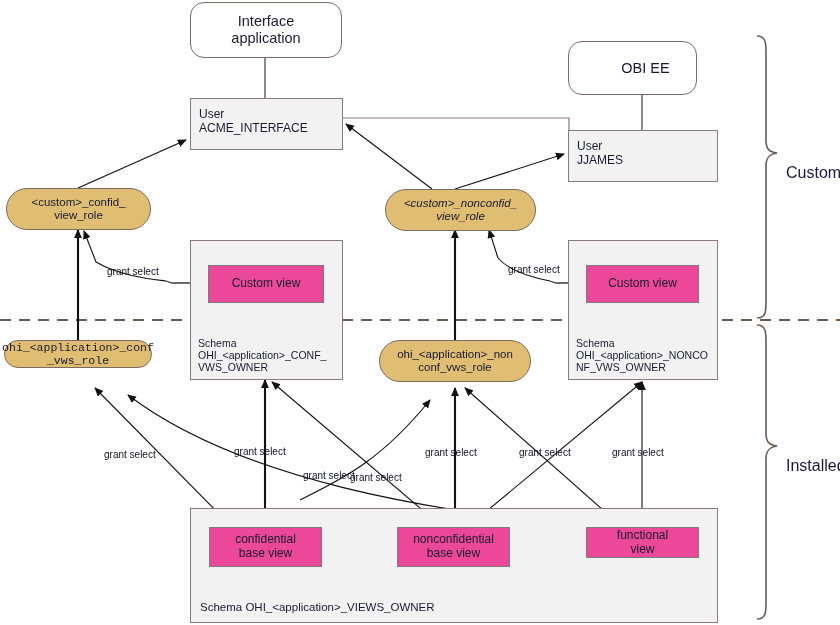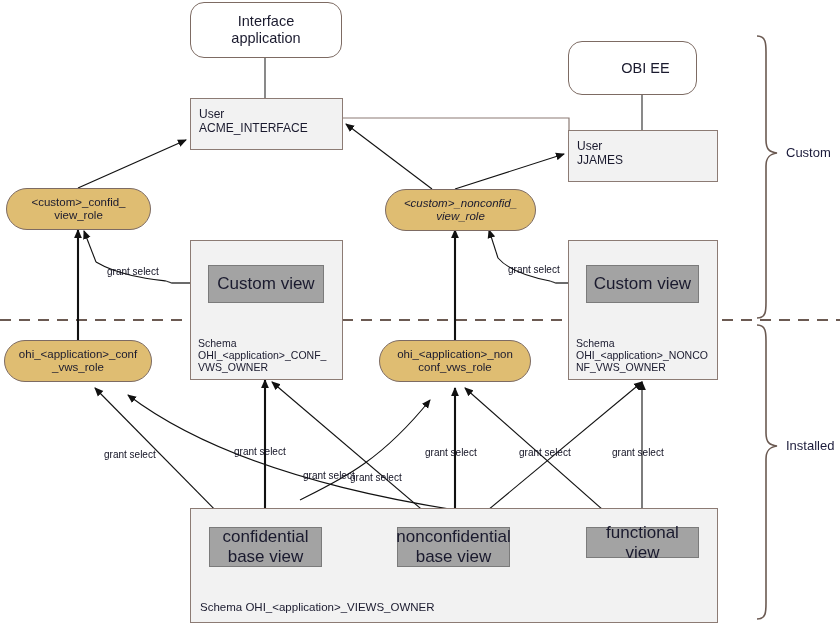--- a/index.html
+++ b/index.html
@@ -68,36 +68,37 @@
   }
   
   .role {
     background: #dfbd72;
     border: 1px solid #7d6b63;
     border-radius: 22px;
     font-size: 11.5px;
   }
   
   .viewbox {
-    background: #a3a3a3;
+    background: #ec4899;
     border: 1px solid #7b7b7b;
-    font-size: 17px;
+    font-size: 12px;
   }
   .wirelabel {
     position: absolute;
     font-size: 10px;
     color: #111122;
     white-space: nowrap;
     background: transparent;
   }
   .bracelabel {
     position: absolute;
-    font-size: 13px;
+    font-size: 16px;
     color: #1a1a3a;
     white-space: nowrap;
+    margin-top: 19px;
   }
 </style>
 </head>
 <body>
 
 <div id="canvas">
 
   <svg id="wires" viewBox="0 0 840 625" xmlns="http://www.w3.org/2000/svg">
     <defs>
       <marker id="ah" markerWidth="9" markerHeight="9" refX="8" refY="4.5" orient="auto" markerUnits="userSpaceOnUse">
@@ -181,21 +182,21 @@
   <div class="node container" style="left:568px; top:240px; width:150px; height:140px;">
     <span style="white-space:pre-line;">Schema
 OHI_&lt;application&gt;_NONCO
 NF_VWS_OWNER</span>
   </div>
 
   <div class="node viewbox" style="left:208px; top:265px; width:116px; height:38px;">Custom view</div>
 
   <div class="node viewbox" style="left:586px; top:265px; width:113px; height:38px;">Custom view</div>
 
-  <div class="node role" style="left:4px; top:340px; width:148px; height:42px;">ohi_&lt;application&gt;_conf
+  <div class="node role" style="left:4px; top:340px; width:148px; height:28px;font-family:Liberation Mono, monospace;">ohi_&lt;application&gt;_conf
 _vws_role</div>
 
   <div class="node role" style="left:379px; top:340px; width:152px; height:42px;">ohi_&lt;application&gt;_non
 conf_vws_role</div>
 
   <div class="node container" style="left:190px; top:508px; width:528px; height:115px; padding-bottom:8px; padding-left:9px; font-size:11.5px;">
     <span>Schema OHI_&lt;application&gt;_VIEWS_OWNER</span>
   </div>
 
   <div class="node viewbox" style="left:209px; top:527px; width:113px; height:40px;">confidential

